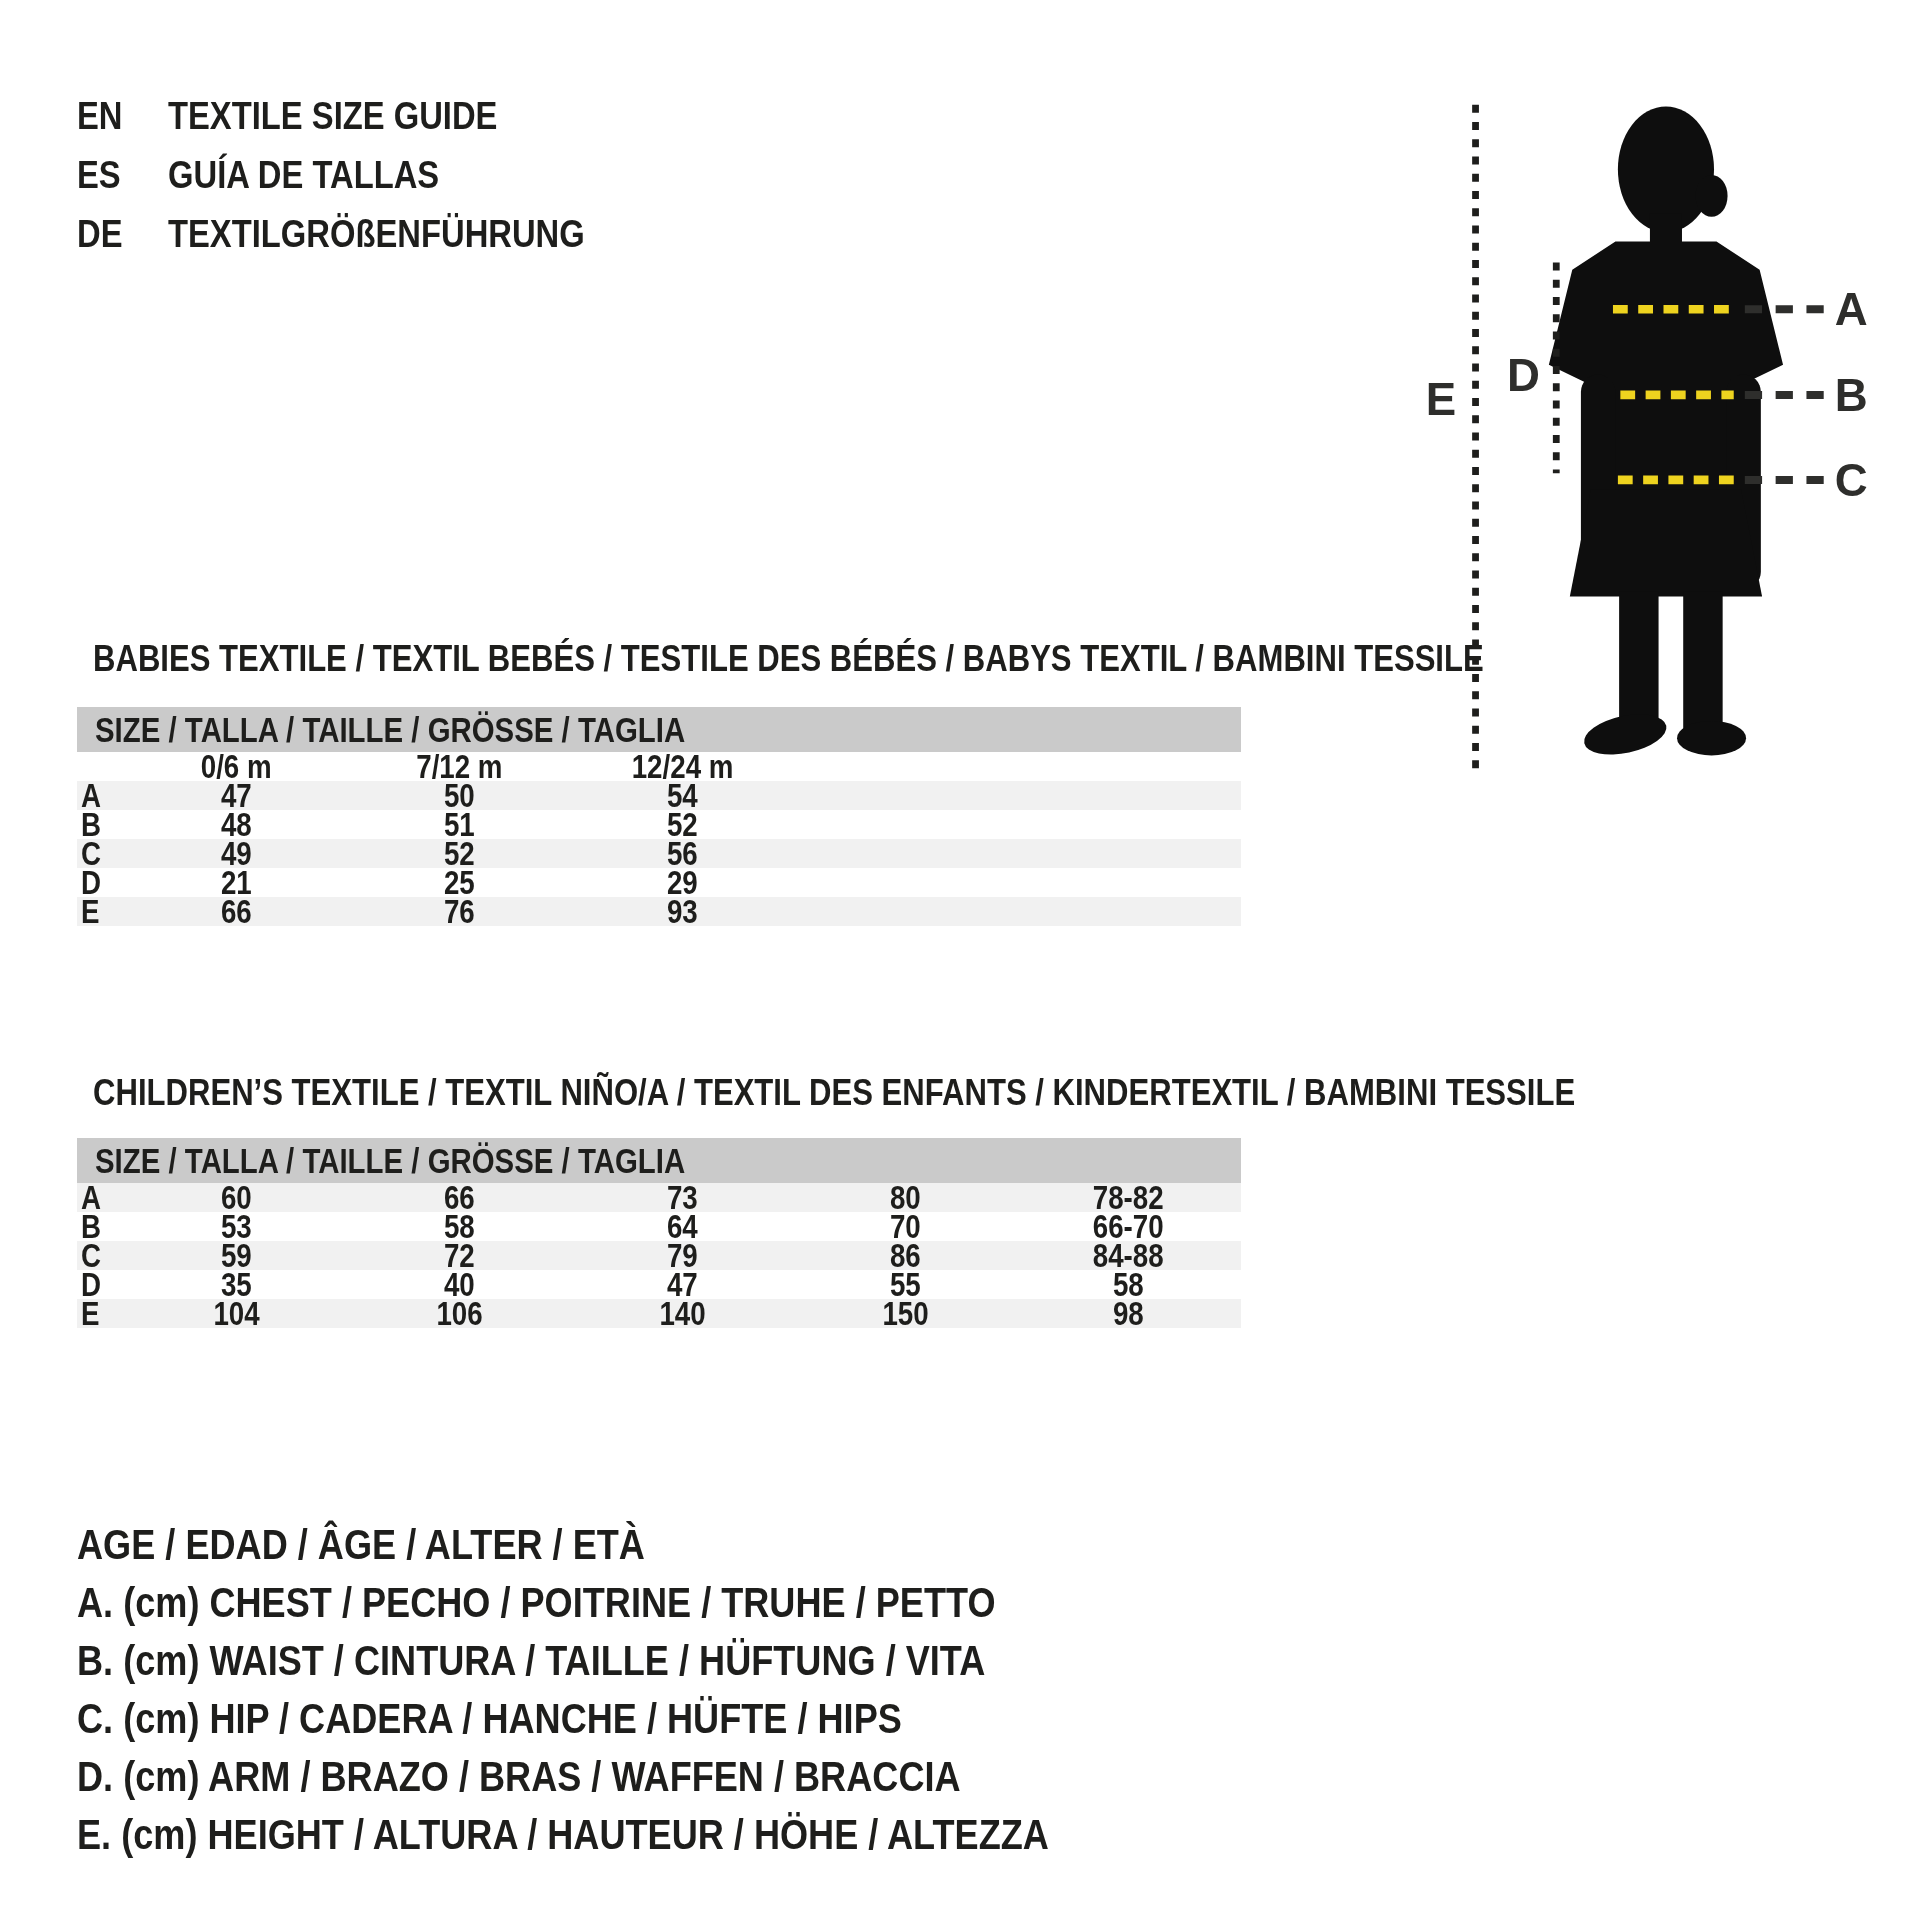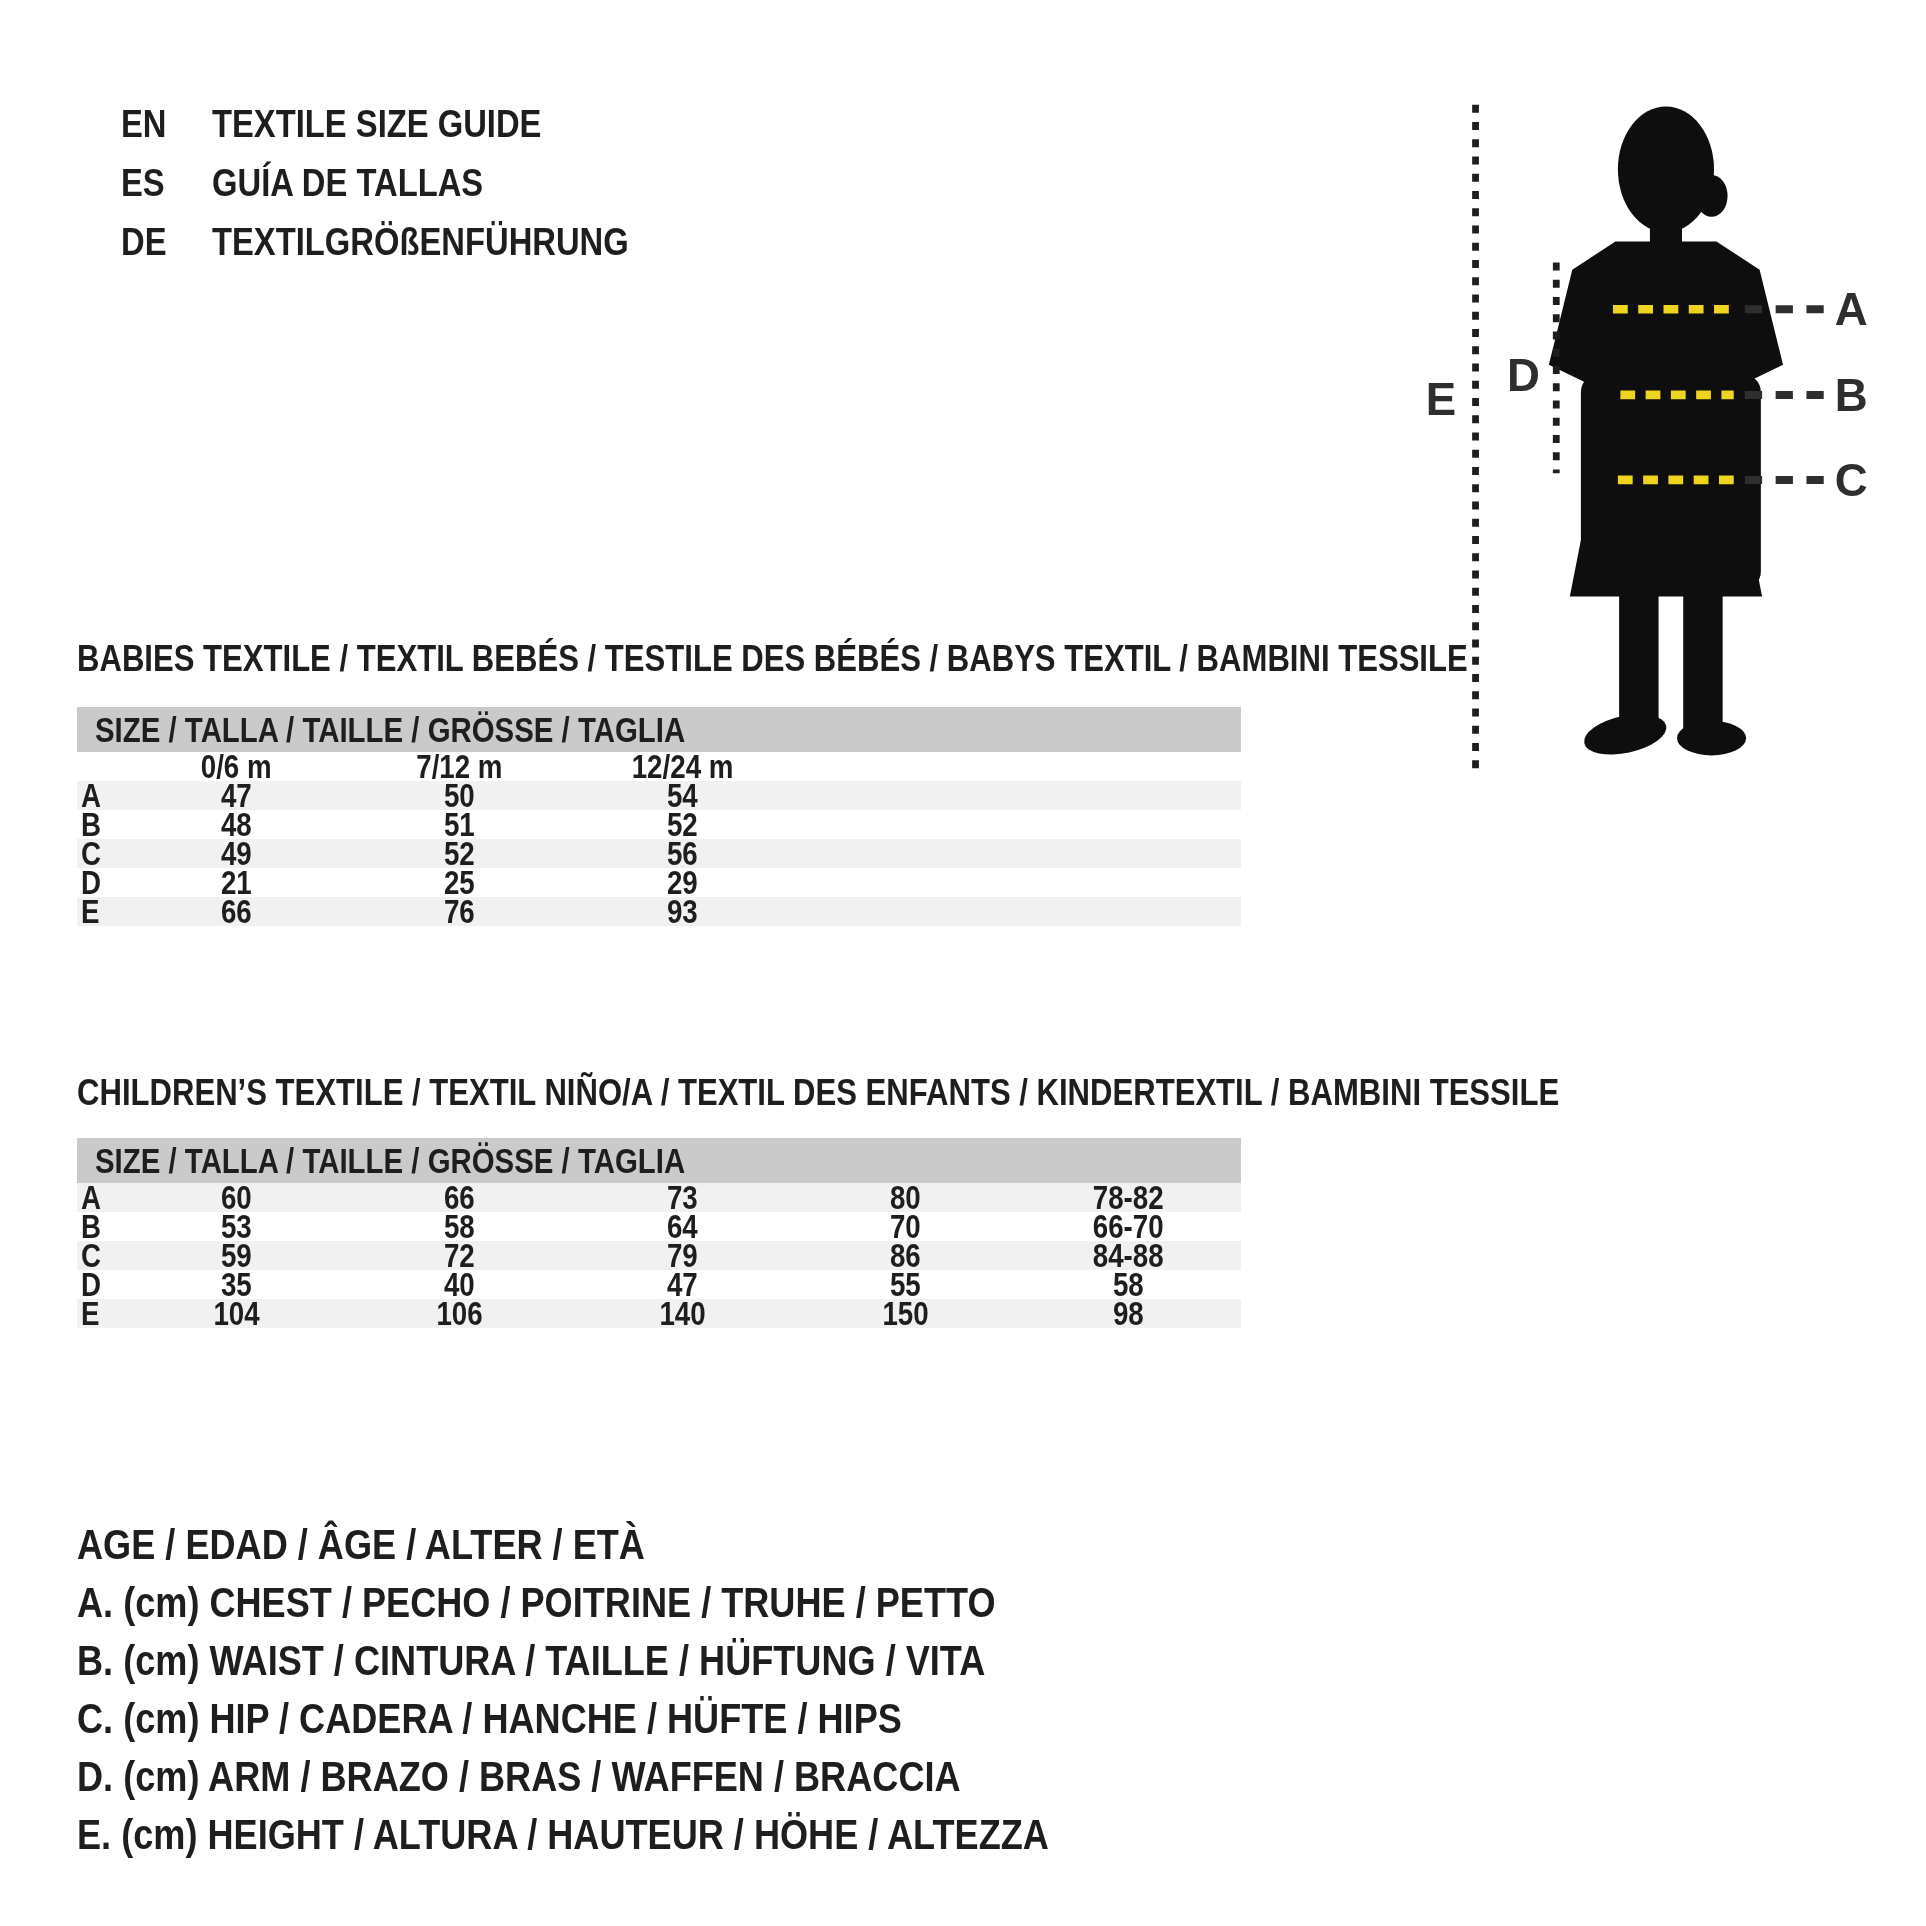--- a/index.html
+++ b/index.html
@@ -6,25 +6,25 @@
   .page {
     position:relative; width:1926px; height:1926px; background:#ffffff;
     font-family:"Liberation Sans", sans-serif; color:#1e1e1c; overflow:hidden;
   }
   
   .cx  { display:inline-block; transform:scaleX(0.84); transform-origin:0 50%; white-space:nowrap; }
   .cxc { display:inline-block; transform:scaleX(0.84); transform-origin:50% 50%; white-space:nowrap; }
 
   
   .lang { position:absolute; left:77px; top:94px; font-size:39px; font-weight:600; }
-  .lang-row { display:flex; height:59px; align-items:center;margin-left:44px; }
+  .lang-row { display:flex; height:59px; align-items:flex-start; }
   .lang-code { width:91px; flex:0 0 91px; }
 
   
-  .section-title { position:absolute; left:77px; font-size:37px; font-weight:600; }
+  .section-title { position:absolute; left:93px; font-size:37px; font-weight:600; }
   .title-babies { top:638px; }
   .title-children { top:1072px; }
 
   
   .sizetable { position:absolute; left:77px; width:1164px; font-size:33px; font-weight:600; }
   .tb-babies { top:707px; }
   .tb-children { top:1138px; }
   .thead { height:45px; background:#cacaca; display:flex; align-items:center;
            padding-left:18px; box-sizing:border-box; font-size:35px; }
   .trow { height:29px; display:flex; align-items:center; }

